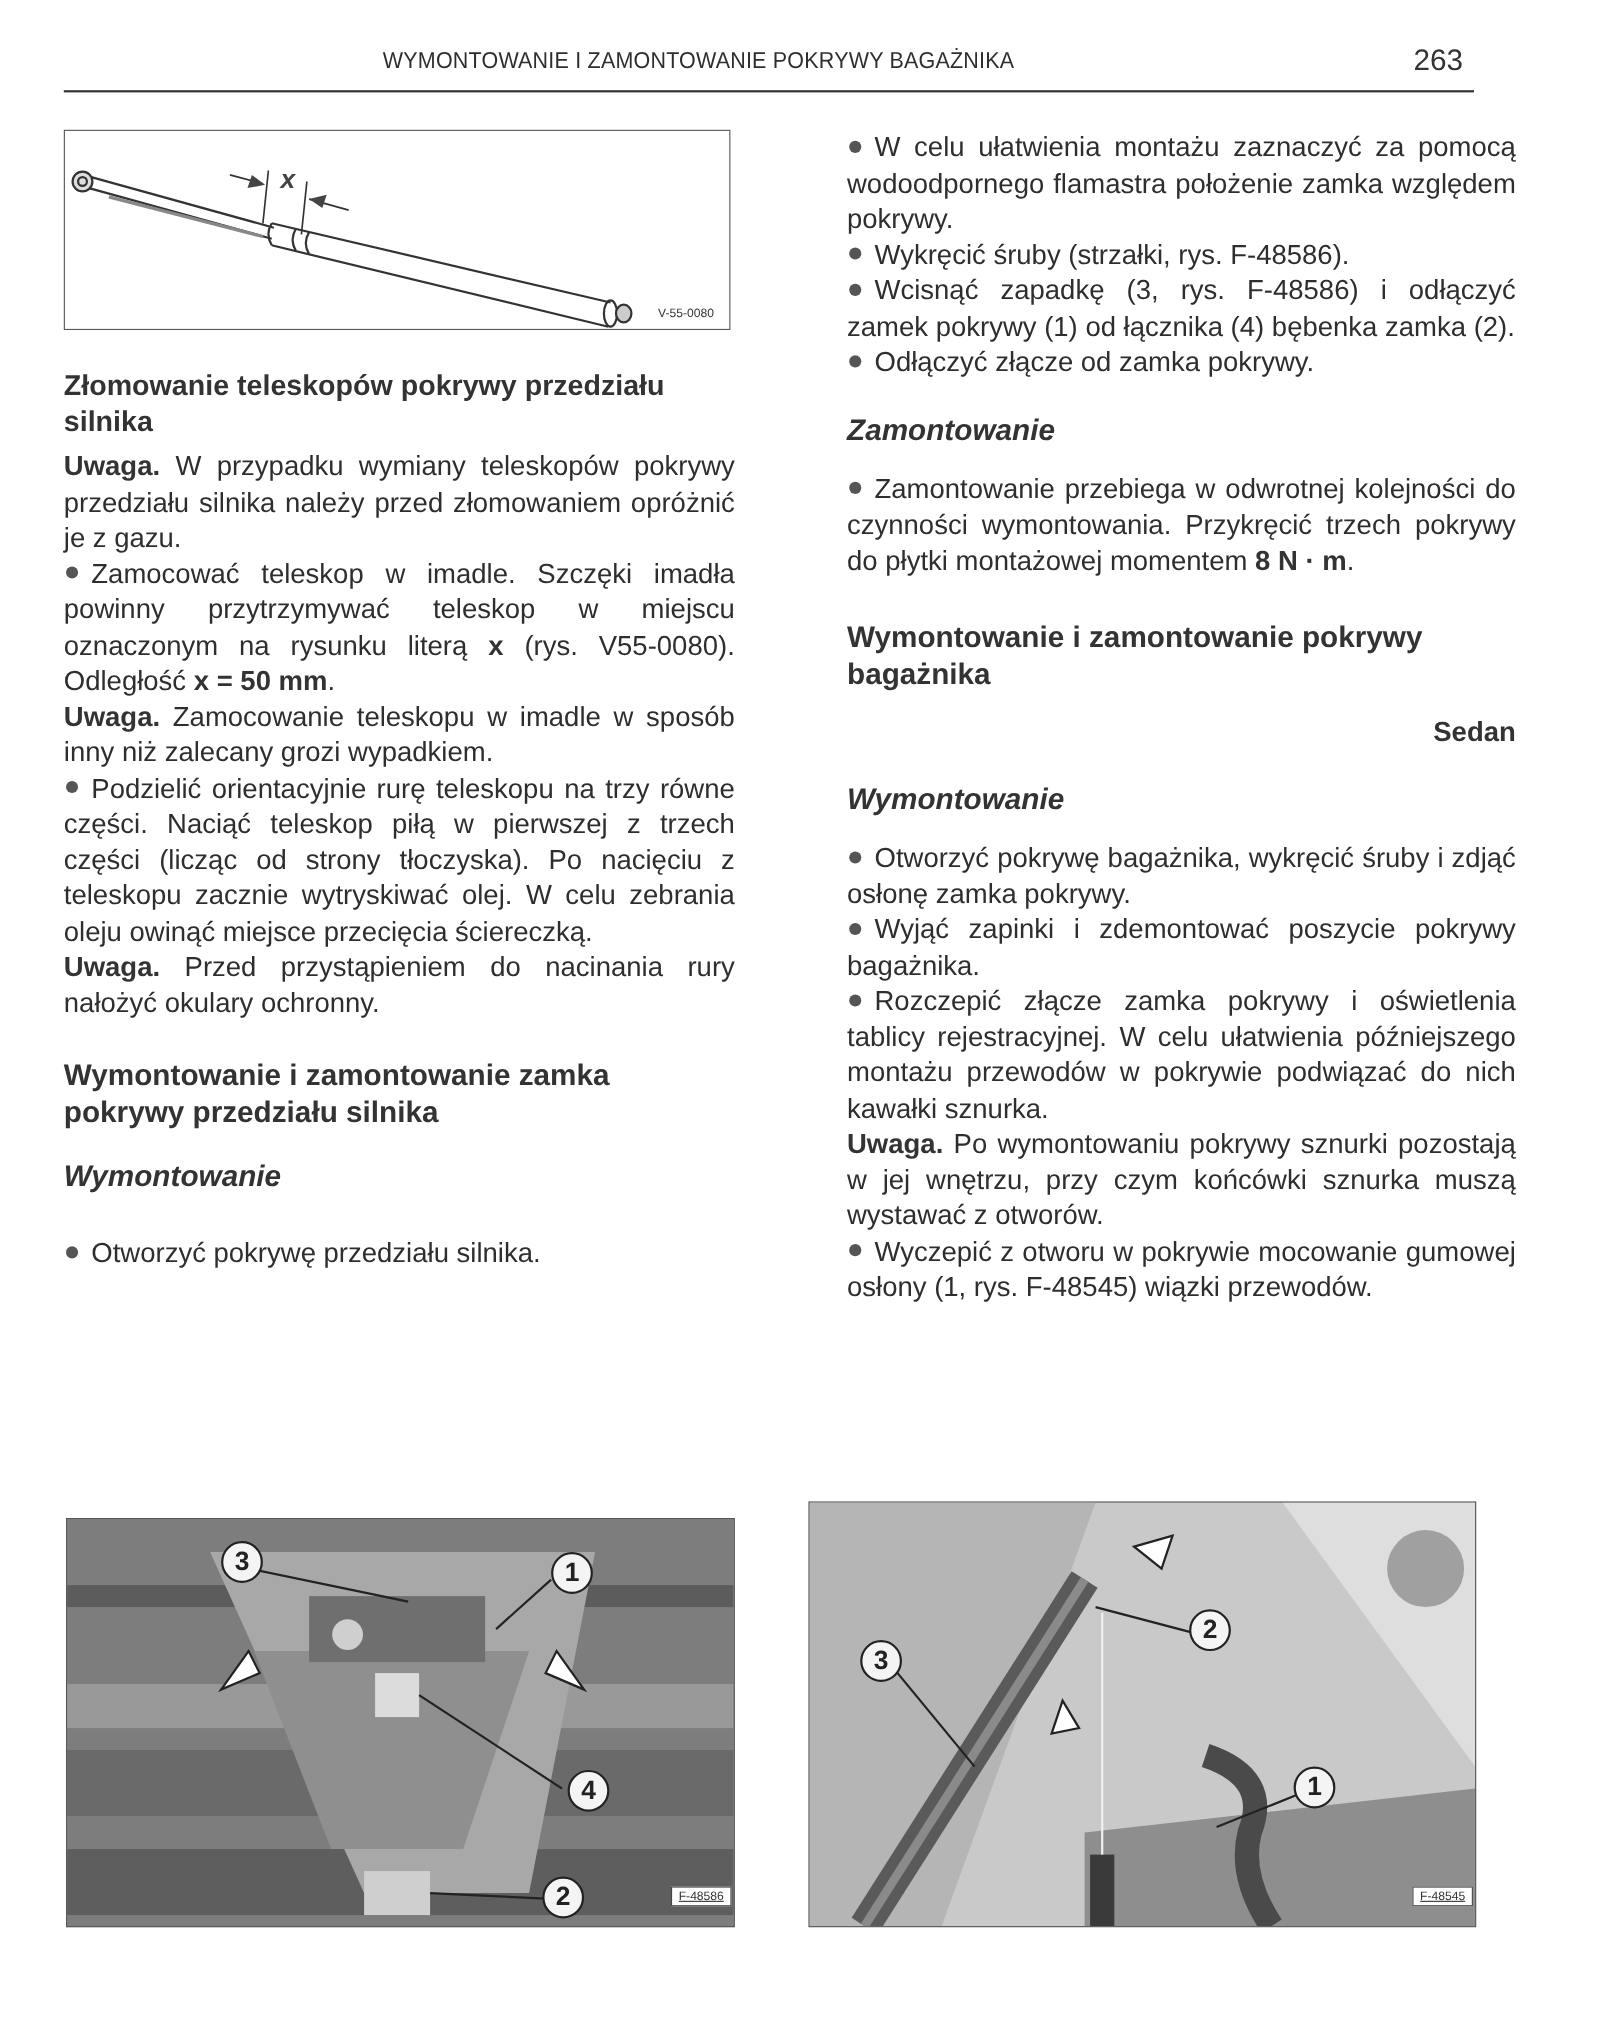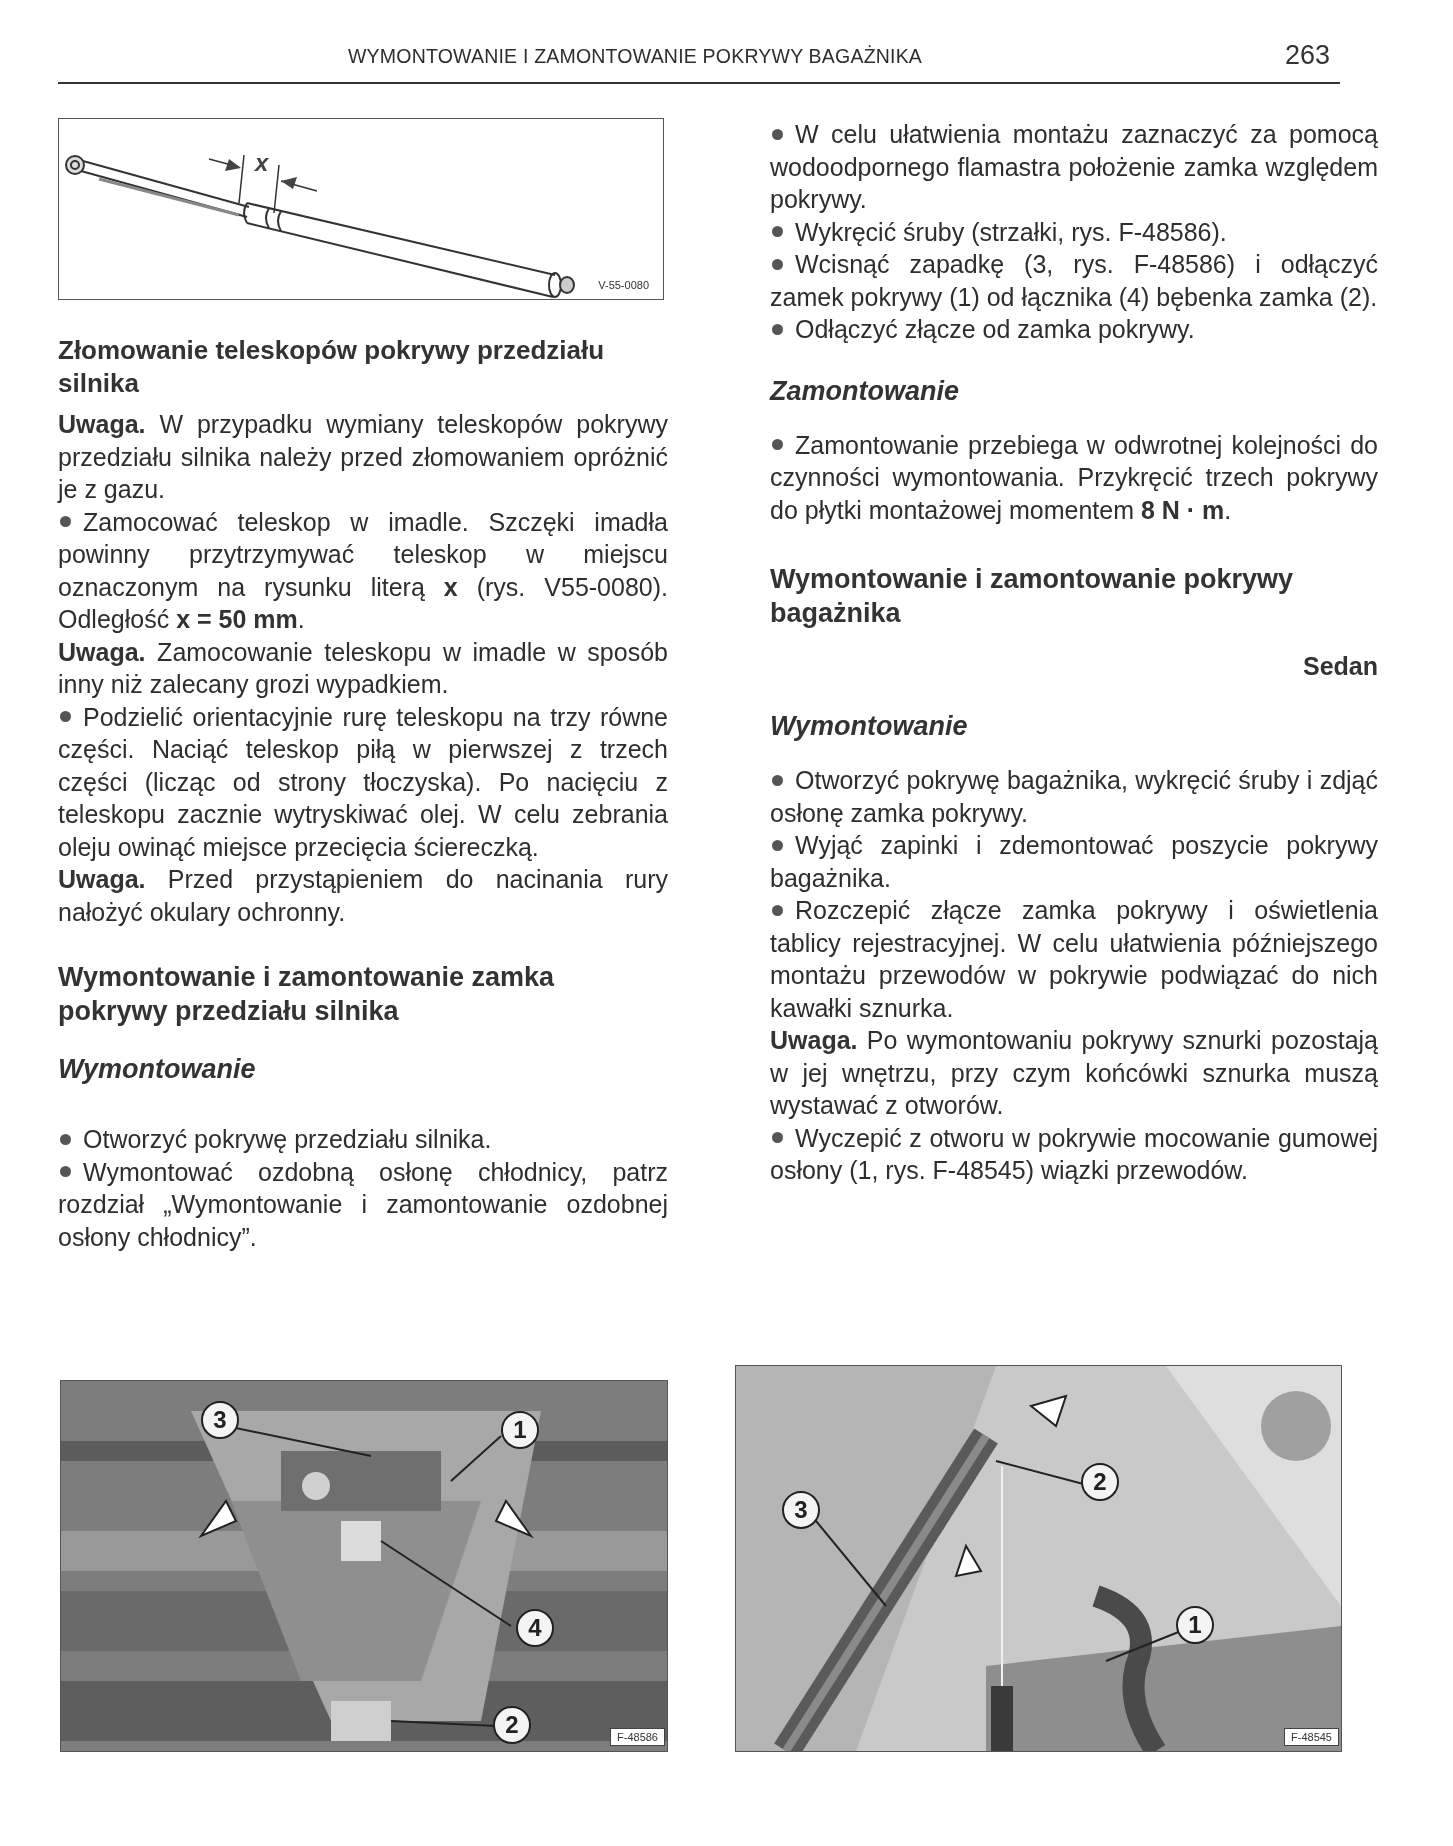--- a/index.html
+++ b/index.html
@@ -16,21 +16,21 @@
   .header-rule { position: absolute; left: 0; top: 42px; width: 1282px; height: 2px; background: #333; }
 
   .col { position: absolute; width: 610px; }
   .col-left { left: 58px; top: 118px; }
   .col-right { left: 770px; top: 118px; width: 608px; }
 
   .figure-box { position: relative; border: 1.5px solid #555; background: #fff; }
   .fig-label {
     position: absolute; right: 8px; bottom: 6px; font-size: 11px; color: #333; background: #fff; padding: 2px 6px;
   }
-  .photo .fig-label { border: 1.5px solid #444; right: 2px; bottom: 5px; }
+  .photo .fig-label { border: 1.5px solid #444; right: 2px; bottom: 18px; text-decoration: underline; }
 
   p, .para { margin: 0; font-size: 25px; line-height: 32.5px; text-align: justify; color: #2e2e2e; }
   .h2 { font-size: 26px; font-weight: bold; line-height: 33px; color: #333; margin: 0; }
   .h3i { font-size: 27px; font-weight: bold; font-style: italic; color: #333; margin: 0; }
   .h4 { font-size: 25px; font-weight: bold; color: #333; margin: 0; text-align: right; }
   .bold { font-weight: bold; color: #333; }
   .bullet { display: inline-block; width: 11px; height: 11px; border-radius: 50%; background: #555; vertical-align: middle; margin: 0 12px 4px 2px; }
 
   .callout {
     position: absolute; width: 34px; height: 34px; border-radius: 50%; border: 2.5px solid #222;
@@ -85,21 +85,20 @@
     <p><span class="bullet"></span><span>Zamocować teleskop w imadle. Szczęki imadła powinny przytrzymywać teleskop w miejscu oznaczonym na rysunku literą </span><span class="bold">x</span><span> (rys. V55-0080). Odległość </span><span class="bold">x = 50 mm</span><span>.</span></p>
     <p><span class="bold">Uwaga.</span><span> Zamocowanie teleskopu w imadle w sposób inny niż zalecany grozi wypadkiem.</span></p>
     <p><span class="bullet"></span><span>Podzielić orientacyjnie rurę teleskopu na trzy równe części. Naciąć teleskop piłą w pierwszej z trzech części (licząc od strony tłoczyska). Po nacięciu z teleskopu zacznie wytryskiwać olej. W celu zebrania oleju owinąć miejsce przecięcia ściereczką.</span></p>
     <p><span class="bold">Uwaga.</span><span> Przed przystąpieniem do nacinania rury nałożyć okulary ochronny.</span></p>
   </div>
 
   <div style="margin-top:32px">
     <div class="h2" style="font-size:27px;line-height:34px">Wymontowanie i zamontowanie zamka pokrywy przedziału silnika</div>
     <div class="h3i" style="margin-top:26px">Wymontowanie</div>
     <p style="margin-top:38px"><span class="bullet"></span><span>Otworzyć pokrywę przedziału silnika.</span></p>
-    <p><span class="bullet"></span><span>Wymontować ozdobną osłonę chłodnicy, patrz rozdział „Wymontowanie i zamontowanie ozdobnej osłony chłodnicy”.</span></p>
   </div>
 </div>
 
 <div class="col col-right">
   <p><span class="bullet"></span><span>W celu ułatwienia montażu zaznaczyć za pomocą wodoodpornego flamastra położenie zamka względem pokrywy.</span></p>
   <p><span class="bullet"></span><span>Wykręcić śruby (strzałki, rys. F-48586).</span></p>
   <p><span class="bullet"></span><span>Wcisnąć zapadkę (3, rys. F-48586) i odłączyć zamek pokrywy (1) od łącznika (4) bębenka zamka (2).</span></p>
   <p><span class="bullet"></span><span>Odłączyć złącze od zamka pokrywy.</span></p>
 
   <div class="h3i" style="margin-top:30px">Zamontowanie</div>

